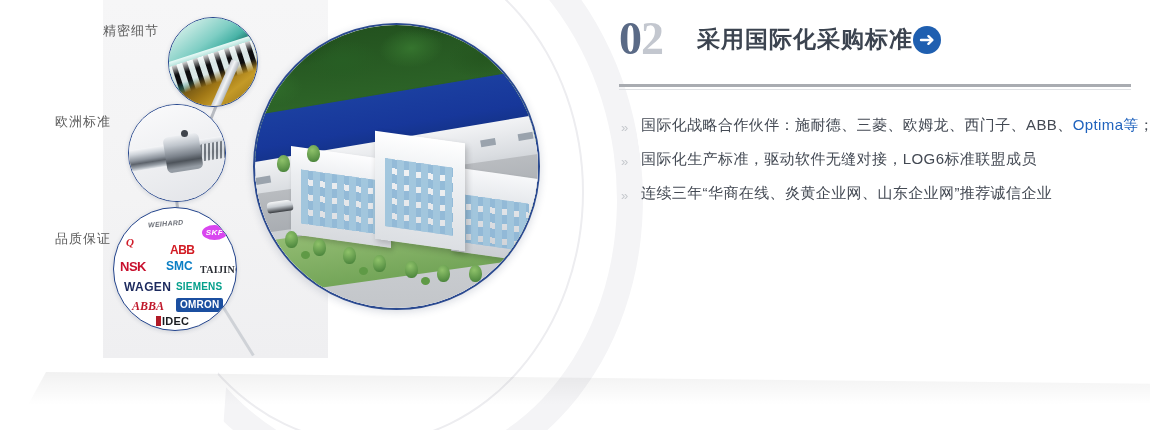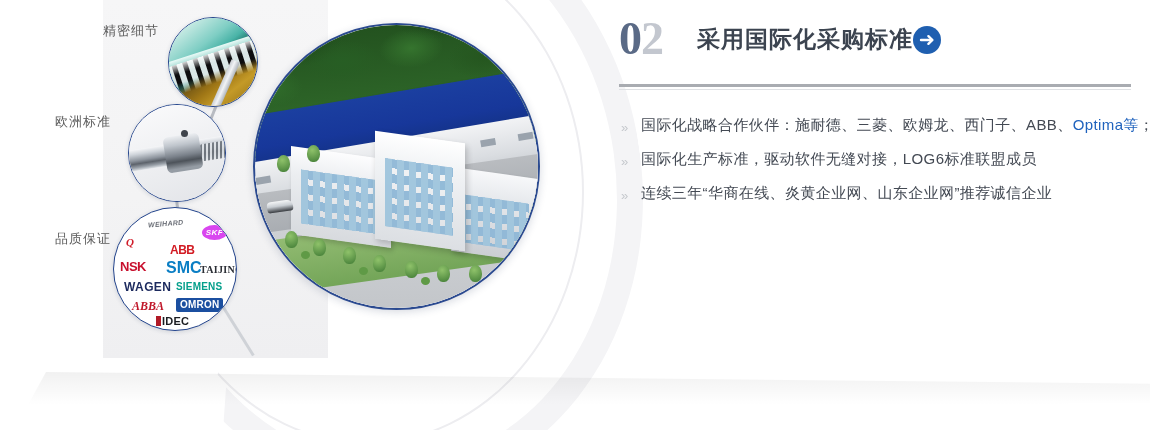--- a/index.html
+++ b/index.html
@@ -104,21 +104,21 @@
     font-style:italic;transform:rotate(-5deg);letter-spacing:.3px;}
   .lg-skf{left:88px;top:17px;width:25px;height:15px;border-radius:50%;
     background:#d946ef;color:#fff;font-size:8px;text-align:center;
     line-height:15px;letter-spacing:.5px;font-style:italic;}
   .lg-red{left:12px;top:29px;font-size:11px;color:#d01c2a;font-style:italic;
     font-family:"Liberation Serif",serif;}
   .lg-abb{left:56px;top:36px;font-size:12px;color:#d21b23;letter-spacing:-.5px;}
   .lg-nsk{left:6px;top:52px;font-size:13px;color:#c8102e;letter-spacing:-.5px;}
   .lg-smcmark{left:40px;top:54px;width:18px;height:9px;border-radius:50% 50% 45% 45%;
     background:#17306e;transform:rotate(-12deg);}
-  .lg-smc{left:52px;top:52px;font-size:16px;color:#0a7ec4;letter-spacing:0px;}
+  .lg-smc{left:52px;top:52px;font-size:12px;color:#0a7ec4;letter-spacing:0px;}
   .lg-taijing{left:86px;top:57px;font-size:10px;color:#2c2f36;
     font-family:"Liberation Serif",serif;letter-spacing:.3px;}
   .lg-wagen{left:10px;top:73px;font-size:12px;color:#1c2a5e;letter-spacing:.4px;}
   .lg-siemens{left:62px;top:74px;font-size:10px;color:#049f8b;letter-spacing:.2px;}
   .lg-abba{left:18px;top:92px;font-size:12px;color:#c0172a;font-style:italic;
     font-family:"Liberation Serif",serif;}
   .lg-omron{left:62px;top:90px;font-size:10px;color:#fff;background:#1b4fa0;
     padding:2px 4px;border-radius:2px;letter-spacing:.2px;}
   .lg-idec{left:42px;top:108px;font-size:11px;color:#1a1c20;letter-spacing:.2px;}
   .lg-idec span{display:inline-block;width:5px;height:10px;background:#b11a26;

